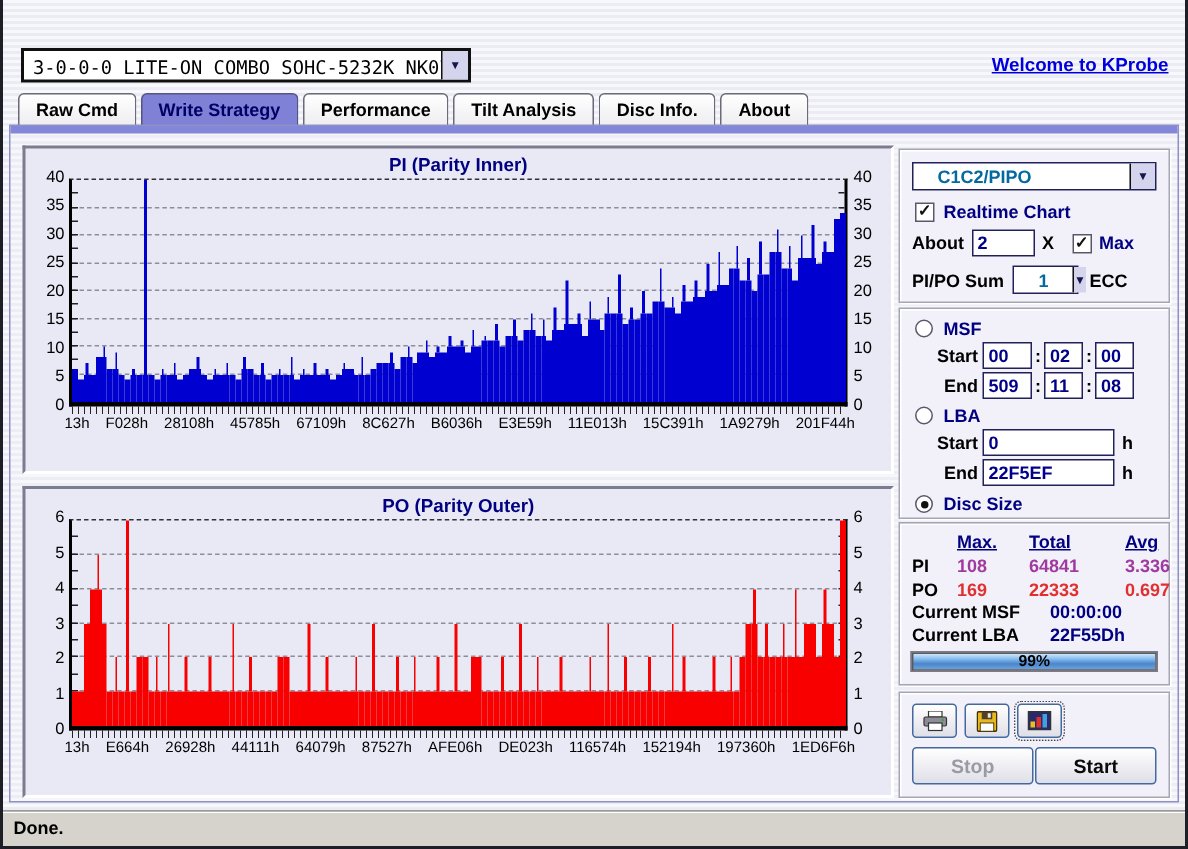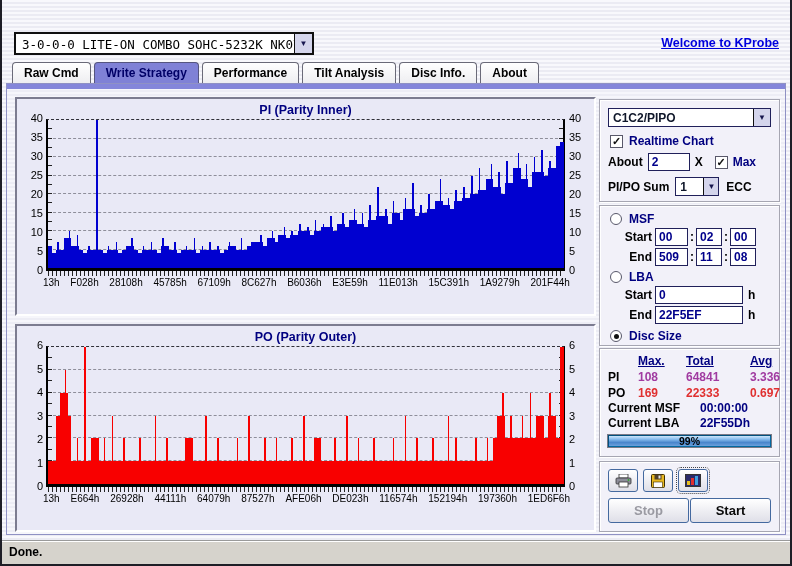--- a/index.html
+++ b/index.html
@@ -72,31 +72,31 @@
   .field { border:1px solid #20205a; background:#fff; color:#00008b; font-weight:bold;
     font-size:12px; height:18px; padding:0 3px; font-family:"Liberation Sans", sans-serif; }
   .chk { width:13px; height:13px; background:#fff; border:1px solid #58586a;
     display:flex; align-items:center; justify-content:center; font-size:11px;
     font-weight:bold; color:#111; line-height:11px; }
   .radio { width:12px; height:12px; border-radius:50%; background:#fff;
     border:1px solid #58586a; display:flex; align-items:center; justify-content:center; }
   .radio .dot { width:5px; height:5px; border-radius:50%; background:#111; display:none; }
   .radio.sel .dot { display:block; }
   .mini-combo { display:flex; border:1px solid #20205a; background:#fff; height:19px; }
-  .mini-combo .txt { font-size:12px; font-weight:bold; color:#0f172a; padding:2px 4px; flex:1; }
+  .mini-combo .txt { font-size:12px; font-weight:bold; color:#0369a1; padding:2px 16px; flex:1; }
 
   
   .stat-grid { display:grid; grid-template-columns:30px 48px 64px auto; align-items:center; }
   .stat-head { font-size:12px; font-weight:bold; color:#000080; text-decoration:underline; }
   .row-pi { color:#a03aa0; } .row-po { color:#e03030; }
   .statval { font-size:12px; font-weight:bold; }
   .cur-grid { display:grid; grid-template-columns:92px auto; align-items:center; }
   .cur-val { font-size:12px; font-weight:bold; color:#000080; }
   .progress { margin:4px 7px 0; height:14px; border:1px solid #7a7a88;
-    box-shadow:inset 1px 1px 1px rgba(0,0,0,.25); background:#0369a1; position:relative; }
+    box-shadow:inset 1px 1px 1px rgba(0,0,0,.25); background:#737373; position:relative; }
   .progress .fill { position:absolute; left:1px; top:1px; bottom:1px;
     background:linear-gradient(180deg,#cde6fa,#8cc0f0 30%,#4a86cc 65%,#6aa0dc); }
   .progress .ptxt { position:absolute; inset:0; text-align:center; font-size:10.5px;
     font-weight:bold; color:#000; line-height:12px; z-index:2; }
 
   
   .xp-btn { border:1px solid #44699f; border-radius:3px;
     background:linear-gradient(#ffffff,#ededf2 55%,#dfdfe8);
     display:flex; align-items:center; justify-content:center; cursor:pointer; }
   .icon-btn { width:30px; height:23px; margin-right:5px; }

